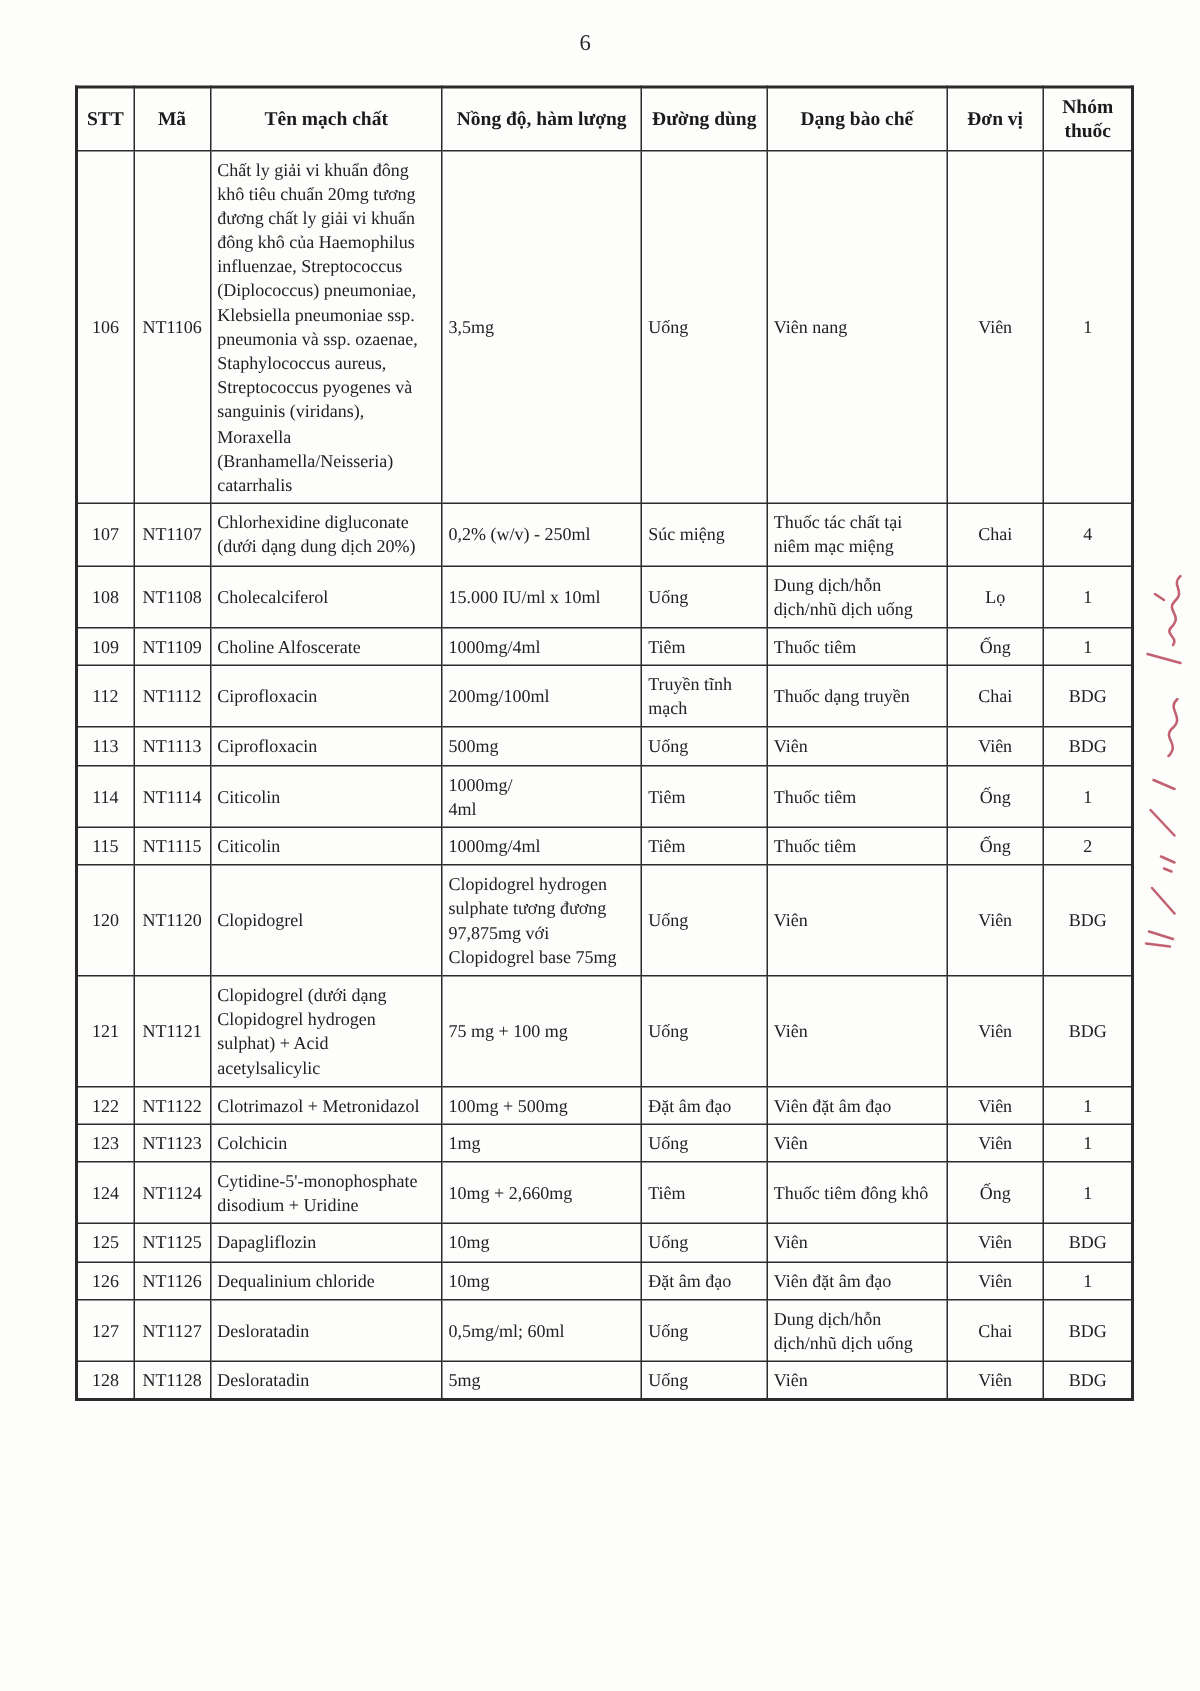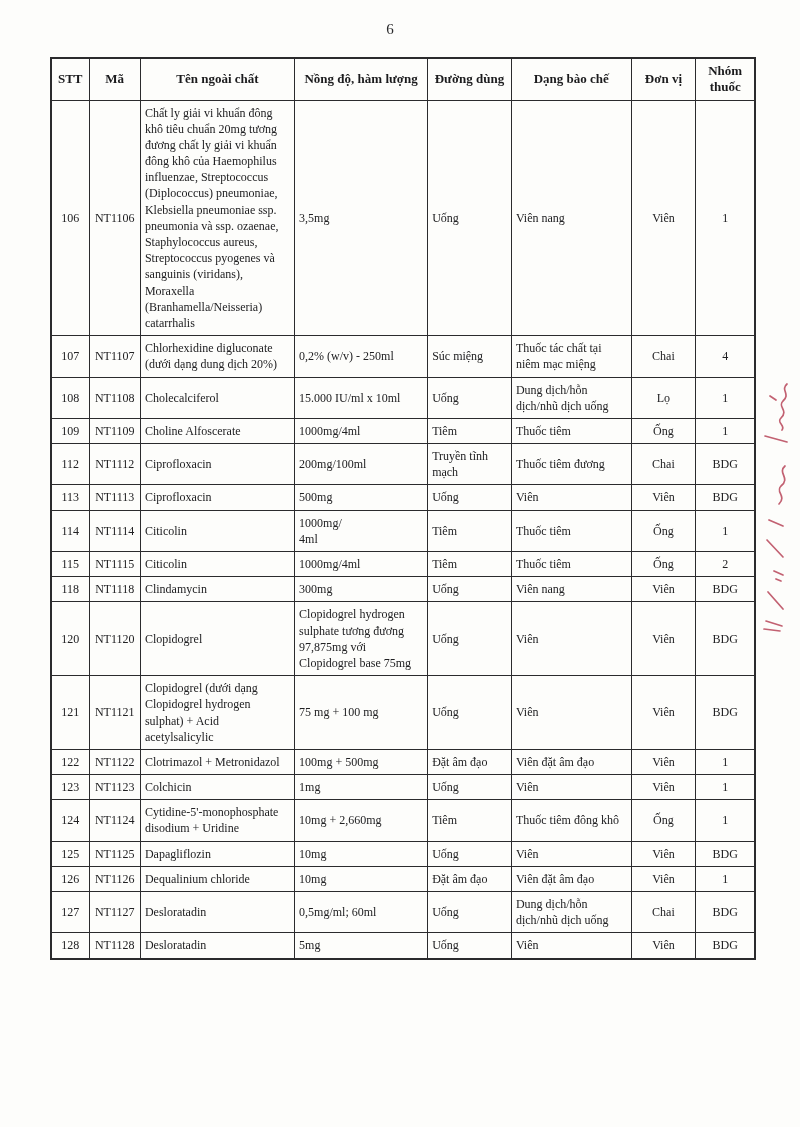--- a/index.html
+++ b/index.html
@@ -90,21 +90,21 @@
         <col class="w-nongdo">
       <col class="w-duong">
         <col class="w-dang">
         <col class="w-donvi">
         <col class="w-nhom">
     </colgroup>
     <thead>
       <tr>
         <th>STT</th>
         <th>Mã</th>
-        <th>Tên ngoài chất</th>
+        <th>Tên mạch chất</th>
         <th>Nồng độ, hàm lượng</th>
         <th>Đường dùng</th>
         <th>Dạng bào chế</th>
         <th>Đơn vị</th>
         <th>Nhóm thuốc</th>
       </tr>
     </thead>
     <tbody id="table-body">
   <tr>
     <td class="c-stt">106</td>
@@ -151,21 +151,21 @@
   </tr>
 
 
 
   <tr>
     <td class="c-stt">112</td>
     <td class="c-ma">NT1112</td>
     <td class="c-ten">Ciprofloxacin</td>
     <td class="c-nongdo">200mg/100ml</td>
     <td class="c-duong">Truyền tĩnh mạch</td>
-    <td class="c-dang">Thuốc tiêm đương</td>
+    <td class="c-dang">Thuốc dạng truyền</td>
     <td class="c-donvi">Chai</td>
     <td class="c-nhom">BDG</td>
   </tr>
 
   <tr>
     <td class="c-stt">113</td>
     <td class="c-ma">NT1113</td>
     <td class="c-ten">Ciprofloxacin</td>
     <td class="c-nongdo">500mg</td>
     <td class="c-duong">Uống</td>
@@ -192,30 +192,20 @@
     <td class="c-ten">Citicolin</td>
     <td class="c-nongdo">1000mg/4ml</td>
     <td class="c-duong">Tiêm</td>
     <td class="c-dang">Thuốc tiêm</td>
     <td class="c-donvi">Ống</td>
     <td class="c-nhom">2</td>
   </tr>
 
 
 
-  <tr>
-    <td class="c-stt">118</td>
-    <td class="c-ma">NT1118</td>
-    <td class="c-ten">Clindamycin</td>
-    <td class="c-nongdo">300mg</td>
-    <td class="c-duong">Uống</td>
-    <td class="c-dang">Viên nang</td>
-    <td class="c-donvi">Viên</td>
-    <td class="c-nhom">BDG</td>
-  </tr>
 
 
   <tr>
     <td class="c-stt">120</td>
     <td class="c-ma">NT1120</td>
     <td class="c-ten">Clopidogrel</td>
     <td class="c-nongdo">Clopidogrel hydrogen sulphate tương đương 97,875mg với Clopidogrel base 75mg</td>
     <td class="c-duong">Uống</td>
     <td class="c-dang">Viên</td>
     <td class="c-donvi">Viên</td>

